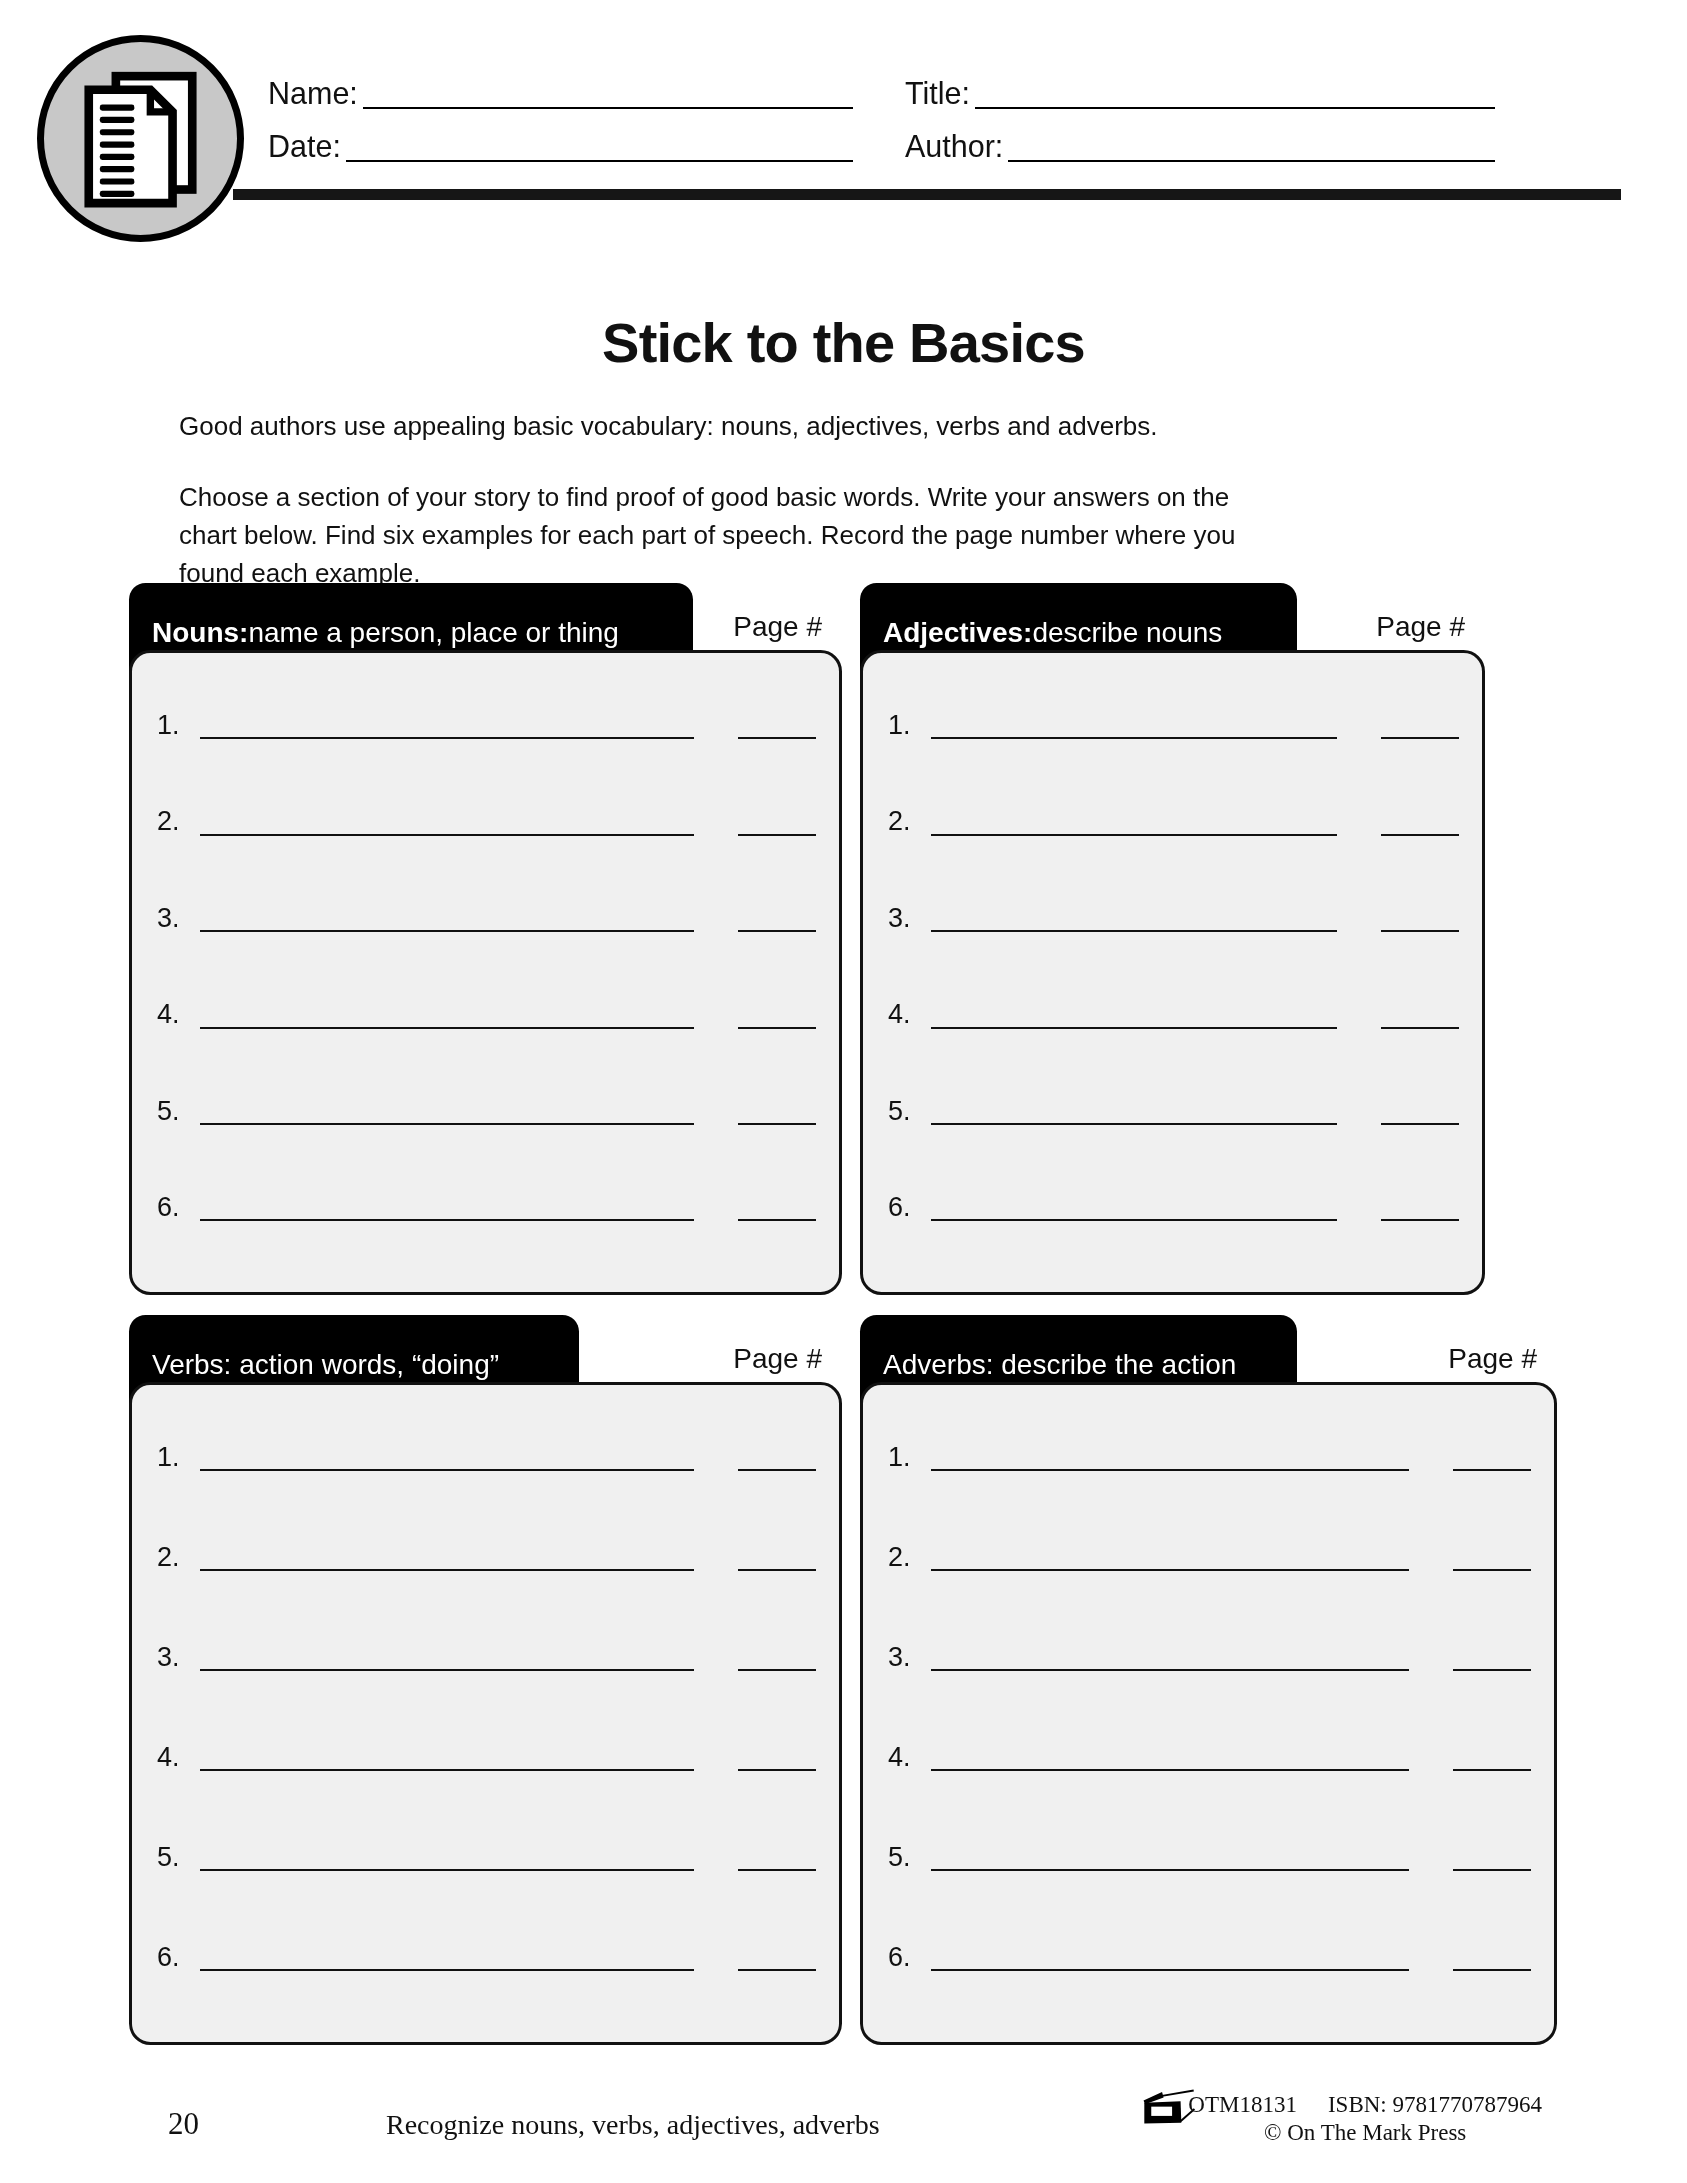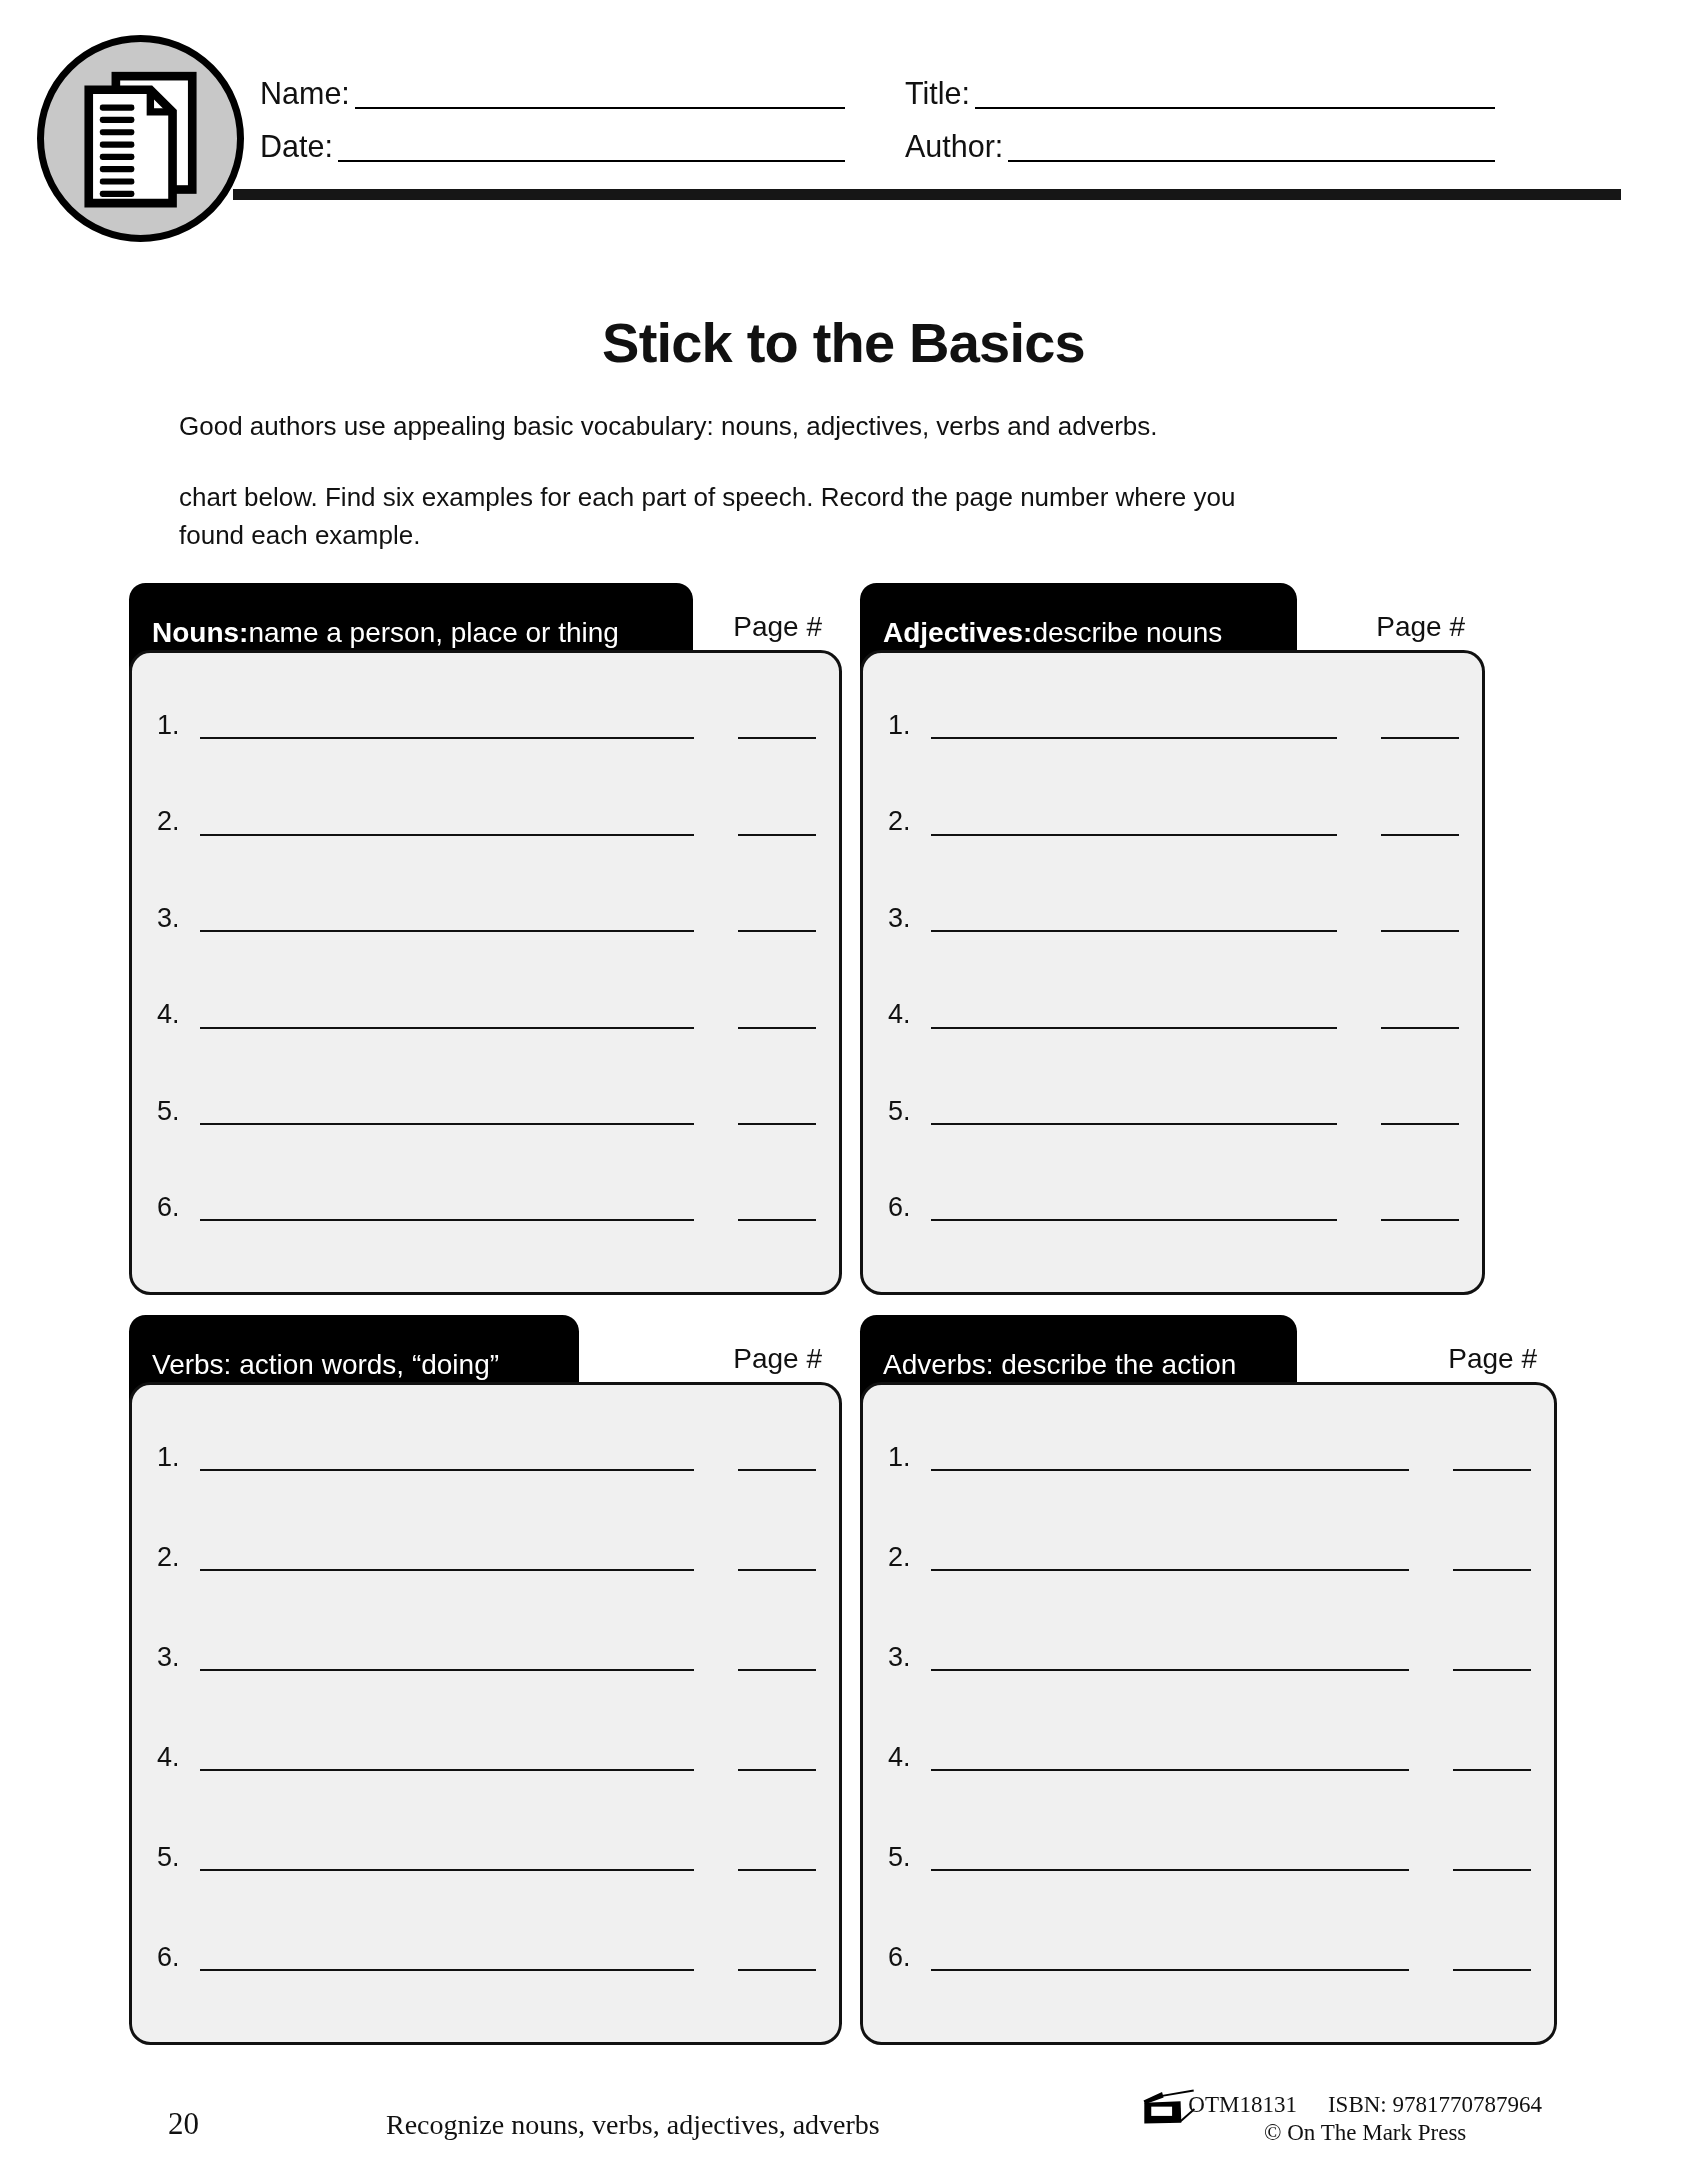--- a/index.html
+++ b/index.html
@@ -16,21 +16,21 @@
     position:absolute;left:37px;top:35px;
     width:193px;height:193px;border-radius:50%;
     background:#c8c8c8;border:7.4px solid #000;
     display:flex;align-items:center;justify-content:center;
   }
   .rule{
     position:absolute;left:233px;top:189px;
     width:1388px;height:10.7px;background:#161616;
   }
   .hdr-col{position:absolute;top:63px;display:flex;flex-direction:column;}
-  .hdr-col.left{left:260px;width:585px;}
+  .hdr-col.left{left:268px;width:585px;}
   .hdr-col.right{left:905px;width:590px;}
   .hdr-row{display:flex;height:53px;align-items:flex-end;font-size:30.5px;}
   .hdr-row .lbl{white-space:nowrap;padding-bottom:5px;}
   .hdr-row .hline{flex:1;border-bottom:2.5px solid #000;margin-bottom:6.6px;margin-left:5px;}
   
   .doc-title{
     position:absolute;left:0;top:272px;width:100%;
     text-align:center;font-size:56px;font-weight:800;letter-spacing:-0.8px;
   }
   .para{position:absolute;left:179px;width:1248px;font-size:26px;line-height:38px;}
@@ -124,20 +124,21 @@
     </div>
     <div class="hdr-row">
       <span class="lbl">Author:</span>
       <span class="hline"></span>
     </div>
   </div>
 
   <h1 class="doc-title">Stick to the Basics</h1>
   <p class="para intro">Good authors use appealing basic vocabulary: nouns, adjectives, verbs and adverbs.</p>
   <p class="para instr">
+    <span>Choose a section of your story to find proof of good basic words. Write your answers on the</span>
     <span>chart below. Find six examples for each part of speech. Record the page number where you</span>
     <span>found each example.</span>
   </p>
 
   <div class="panels">
 
     <section class="panel p0">
       <div class="tab">
           <span class="b">Nouns: </span>
           <span>name a person, place or thing</span>

